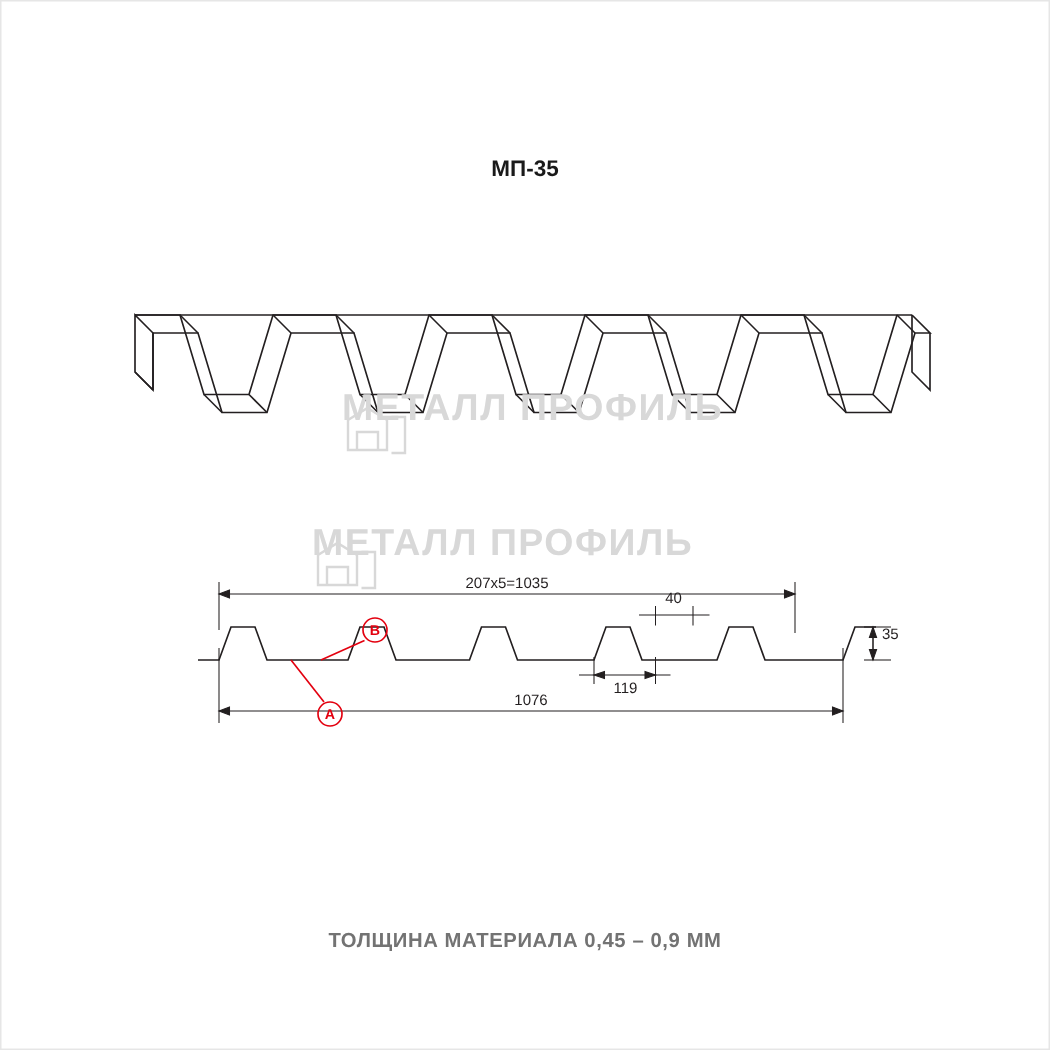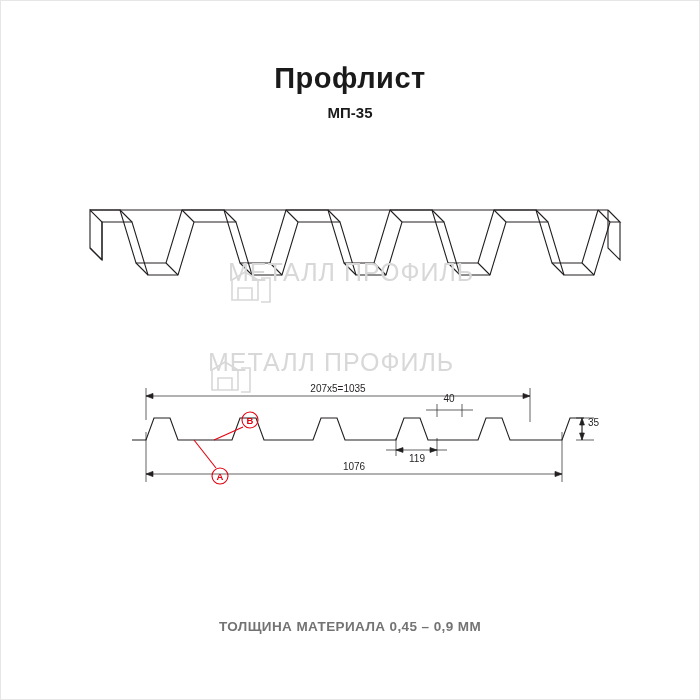--- a/index.html
+++ b/index.html
@@ -69,21 +69,21 @@
     position: absolute;
     left: 110px;
     top: 360px;
     width: 490px;
     height: 140px;
   }
   .wm {
     position: absolute;
     pointer-events: none;
     font-size: 25px;
-    font-weight: normal;
+    font-weight: bold;
     color: #d8d8d8;
     letter-spacing: 1px;
     white-space: nowrap;
   }
   .wm1 { left: 228px; top: 258px; }
   .wm2 { left: 208px; top: 348px; }
   .wm-logo {
     position: absolute;
     pointer-events: none;
   }
@@ -96,21 +96,20 @@
   .red-txt { fill: #e3000f; font-size: 9.5px; font-family: "Liberation Sans", sans-serif; font-weight: bold; }
   .dim-txt { fill: #231f20; font-size: 10px; font-family: "Liberation Sans", sans-serif; }
 </style>
 </head>
 <body>
 
 <div class="page">
 
   <div class="border-frame"></div>
 
-  <div class="title">Профлист</div>
   <div class="subtitle">МП-35</div>
 
   <div class="iso-wrap">
     <svg width="580" height="150" viewBox="0 0 580 150">
       <g class="ln">
 
         <path d="M30 40 L548 40"></path>
 
         <path d="M30 40 L30 78 L42 90 L42 52 Z"></path>
 

